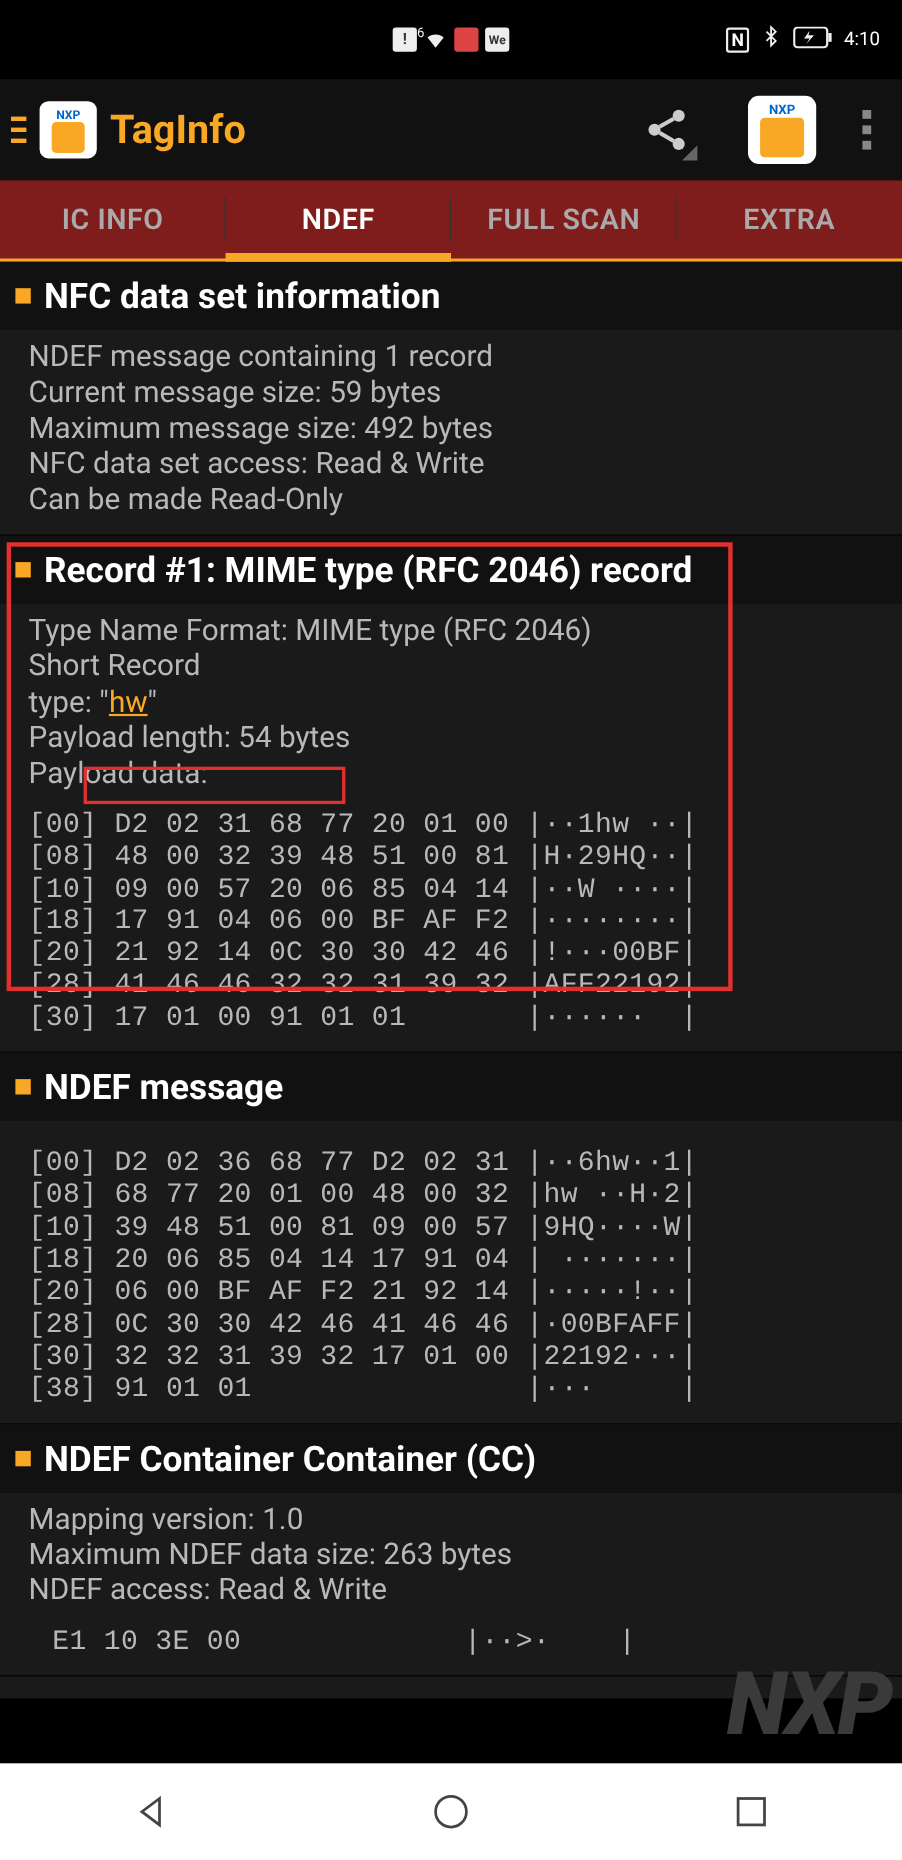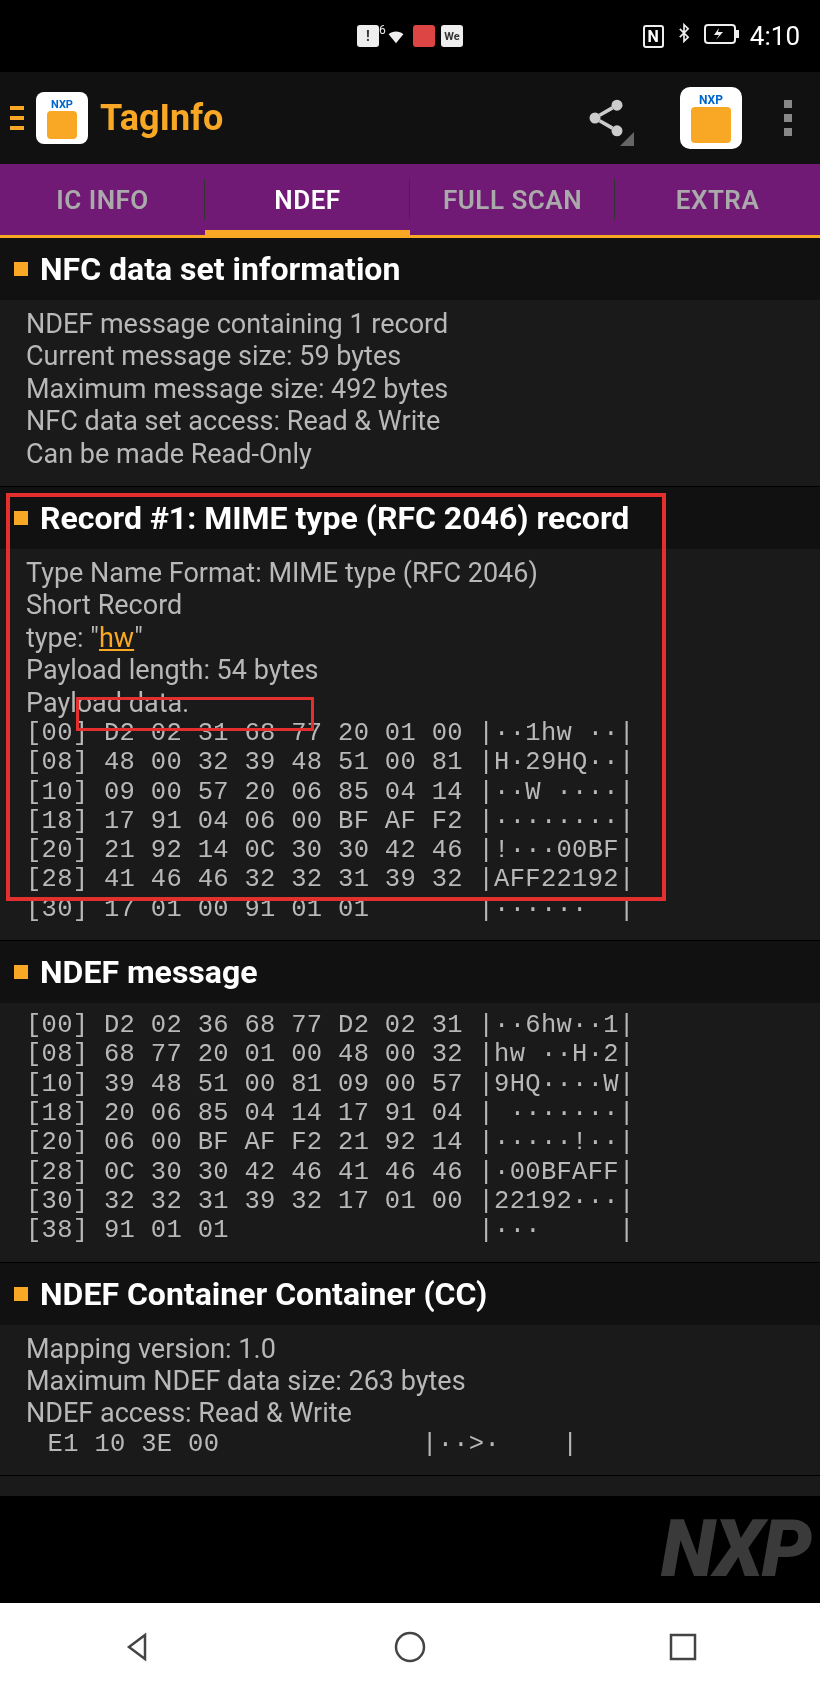--- a/index.html
+++ b/index.html
@@ -76,21 +76,21 @@
     border-radius: 10px;
     display:flex;flex-direction:column;align-items:center;justify-content:center;
     margin-right: 30px;
   }
   .secondary-icon .nxp-mini{font-weight:bold;color:#06c;font-size:12px;}
   .secondary-icon .tag-mini{width:40px;height:36px;background:#f9a825;border-radius:4px;position:relative;}
   .overflow-dots { display:flex;flex-direction:column;gap:6px;padding-right:18px; }
   .overflow-dots div{width:8px;height:8px;background:#888;}
   .tabs {
     height: 74px;
-    background: #701a75;
+    background: #7f1d1d;
     display:flex;
     border-bottom: 3px solid #f9a825;
   }
   .tab {
     flex:1;
     display:flex;align-items:center;justify-content:center;
     color:#aaa;font-size:26px;font-weight:600;letter-spacing:0.5px;
     position:relative;
   }
   .tab.active { color:#fff; }
@@ -118,20 +118,21 @@
   }
   .type-line { color:#b8b8b8; }
   .type-val { color:#f9a825; text-decoration: underline; }
   .hex-block {
     font-family: "Courier New", monospace;
     font-size: 25.5px;
     white-space: pre;
     color:#b8b8b8;
     line-height:1.15;
     letter-spacing: 0.3px;
+    margin-top: 16px;
   }
   .highlight-box {
     border: 4px solid #e3302f;
     position:absolute;
     pointer-events:none;
   }
   .hl-outer { left:6px; top:493px; width:660px; height:408px; }
   .hl-inner { left:76px; top:697px; width:238px; height:34px; border-width:3px;}
   .nxp-watermark {
     position:absolute;
@@ -176,21 +177,21 @@
           <path d="M7 7l10 10-5 5V2l5 5L7 17"></path>
         </svg>
     </span>
     <span>
       <svg width="36" height="20" viewBox="0 0 36 20">
           <rect x="1" y="1" width="30" height="18" rx="3" fill="none" stroke="#eee" stroke-width="2"></rect>
           <rect x="32" y="6" width="3" height="8" fill="#eee"></rect>
           <path d="M15 4l-5 7h5l-3 5 7-8h-5z" fill="#eee"></path>
         </svg>
     </span>
-    <span style="font-size:26px;">4:10</span>
+    <span style="font-size:17px;">4:10</span>
   </div>
 </div>
 
 <div class="app-bar">
   <div class="hamburger">
       <div></div>
       <div></div>
       <div></div>
     </div>
   <div class="app-icon">

